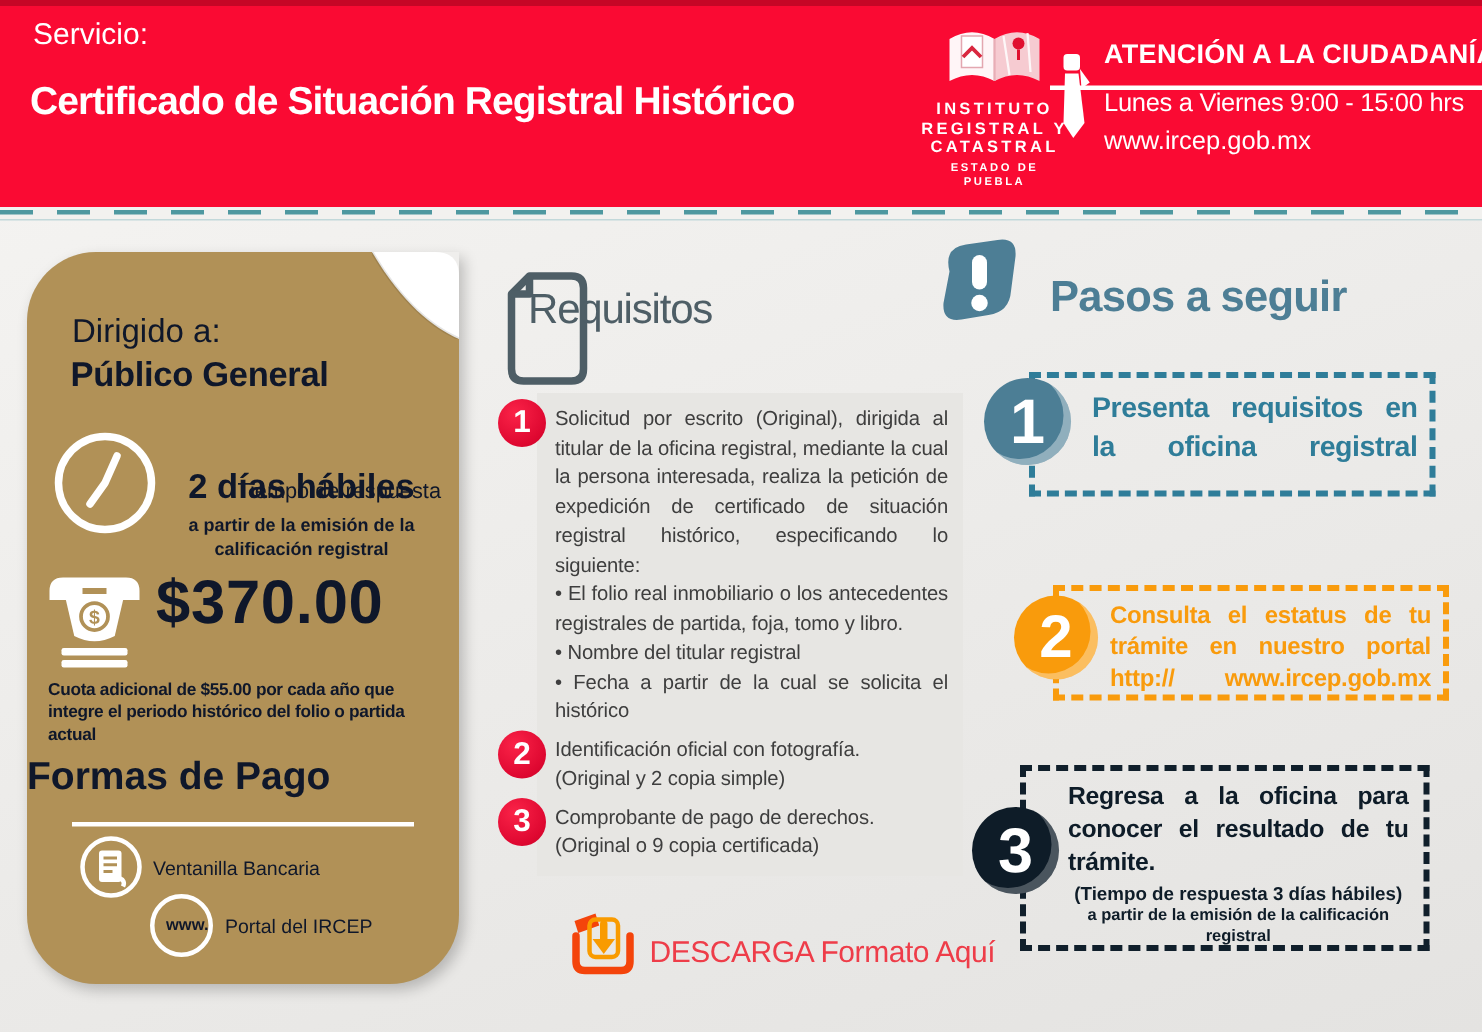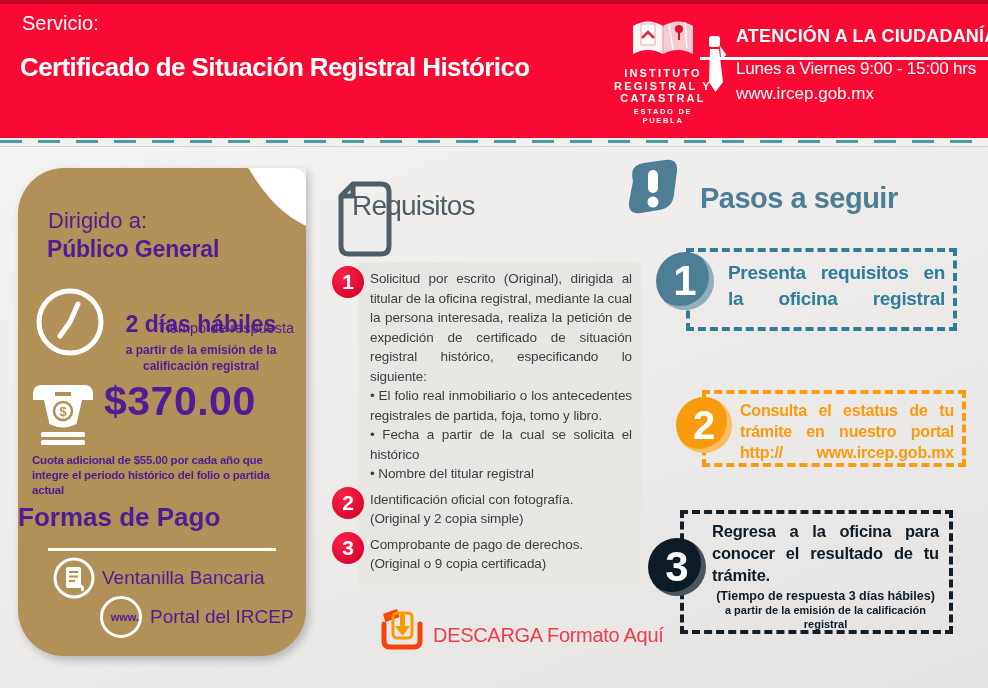--- a/index.html
+++ b/index.html
@@ -22,37 +22,37 @@
   .att-line{position:absolute;left:-2px;right:-6px;top:31px;height:2.5px;background:#fff;}
   .att-sched{margin-left:34px;margin-top:12px;font-size:17px;letter-spacing:-.2px;white-space:nowrap;}
   .att-web{margin-left:34px;margin-top:5px;font-size:17px;cursor:pointer;}
   .hdr-sep{position:absolute;top:138px;left:0;width:100%;height:9px;background:#f2f1ef;}
   .hdr-sep::after{content:"";position:absolute;left:0;right:0;top:2px;height:3px;
      background:repeating-linear-gradient(90deg,#4E98A0 0 22px,transparent 22px 38px);}
   .hdr-sep::before{content:"";position:absolute;left:0;right:0;bottom:0;height:1px;background:#c2d8da;}
 
   
   .card{position:absolute;left:18px;top:168px;width:288px;height:488px;background:#B19157;
-        border-radius:46px 0 46px 46px;box-shadow:3px 4px 9px rgba(0,0,0,.22);color:#4c1d95;}
+        border-radius:46px 0 46px 46px;box-shadow:3px 4px 9px rgba(0,0,0,.22);color:#0f172a;}
   .fold{position:absolute;top:0;right:0;}
   .dir-label{position:absolute;left:30px;top:40px;font-size:22px;}
   .dir-value{position:absolute;left:29px;top:68px;font-size:23px;font-weight:bold;letter-spacing:-.2px;}
   .clock{position:absolute;left:16px;top:118px;}
   .resp-label{position:absolute;left:92px;top:126px;width:184px;text-align:right;font-size:14.5px;margin-top:26px;}
   .resp-value{position:absolute;left:88px;top:143px;width:190px;text-align:center;font-size:23px;font-weight:bold;}
   .resp-note{position:absolute;left:86px;top:175px;width:194px;text-align:center;font-size:12px;font-weight:bold;line-height:15.5px;}
   .atm{position:absolute;left:12px;top:214px;}
   .cost-value{position:absolute;left:86px;top:210px;font-size:41px;font-weight:bold;letter-spacing:.5px;}
   .cost-note{position:absolute;left:14px;top:285px;width:268px;font-size:11.5px;font-weight:bold;line-height:15px;letter-spacing:-.2px;}
   .pay-title{position:absolute;left:0;top:334px;width:100%;text-align:left;font-size:26px;font-weight:bold;}
   .pay-underline{position:absolute;left:30px;top:380px;width:228px;height:2.5px;background:#fff;}
   .pay-row{position:absolute;display:flex;align-items:center;}
   .pay-row1{left:34px;top:388px;gap:6px;}
   .pay-row2{left:82px;top:428px;gap:8px;}
-  .pay-label{font-size:19px;}
+  .pay-label{font-size:13px;}
   .www-circle{width:42px;height:42px;border:3px solid #fff;border-radius:50%;display:flex;align-items:center;
               justify-content:flex-end;font-size:11px;font-weight:bold;box-sizing:border-box;flex:0 0 auto;}
 
   
   .doc-icon{position:absolute;left:336px;top:180px;}
   .req-title{position:absolute;left:352px;top:190px;margin:0;font-size:28px;font-weight:normal;letter-spacing:-.8px;color:#4E5E66;}
   .req-panel{position:absolute;left:358px;top:262px;width:284px;background:#E7E6E3;padding:7px 10px 10px 12px;box-sizing:border-box;}
   .req-item{position:relative;}
   .req-item + .req-item{margin-top:6px;}
   .num-circle{position:absolute;left:-38px;top:-3px;width:32px;height:32px;border-radius:50%;
@@ -175,22 +175,22 @@
     <path d="M17 4 H45 Q53 4 53 12 V66 Q53 74 45 74 H13 Q5 74 5 66 V16 Z" fill="none" stroke="#4E5E66" stroke-width="5" stroke-linejoin="round"></path>
     <path d="M17 4 V16 H5" fill="none" stroke="#4E5E66" stroke-width="5" stroke-linejoin="round"></path>
   </svg>
   <h2 class="req-title">Requisitos</h2>
 
   <div class="req-panel">
     <div class="req-item">
       <div class="num-circle">1</div>
       <p class="req-text">Solicitud por escrito (Original), dirigida al titular de la oficina registral, mediante la cual la persona interesada, realiza la petición de expedición de certificado de situación registral histórico, especificando lo siguiente:</p>
       <p class="bullet">El folio real inmobiliario o los antecedentes registrales de partida, foja, tomo y libro.</p>
+      <p class="bullet">Nombre del titular registral</p>
       <p class="bullet">Fecha a partir de la cual se solicita el histórico</p>
-      <p class="bullet">Nombre del titular registral</p>
     </div>
     <div class="req-item">
       <div class="num-circle">2</div>
       <p class="req-text">Identificación oficial con fotografía.</p>
       <p class="req-text">(Original y 2 copia simple)</p>
     </div>
     <div class="req-item">
       <div class="num-circle">3</div>
       <p class="req-text">Comprobante de pago de derechos.</p>
       <p class="req-text">(Original o 9 copia certificada)</p>

